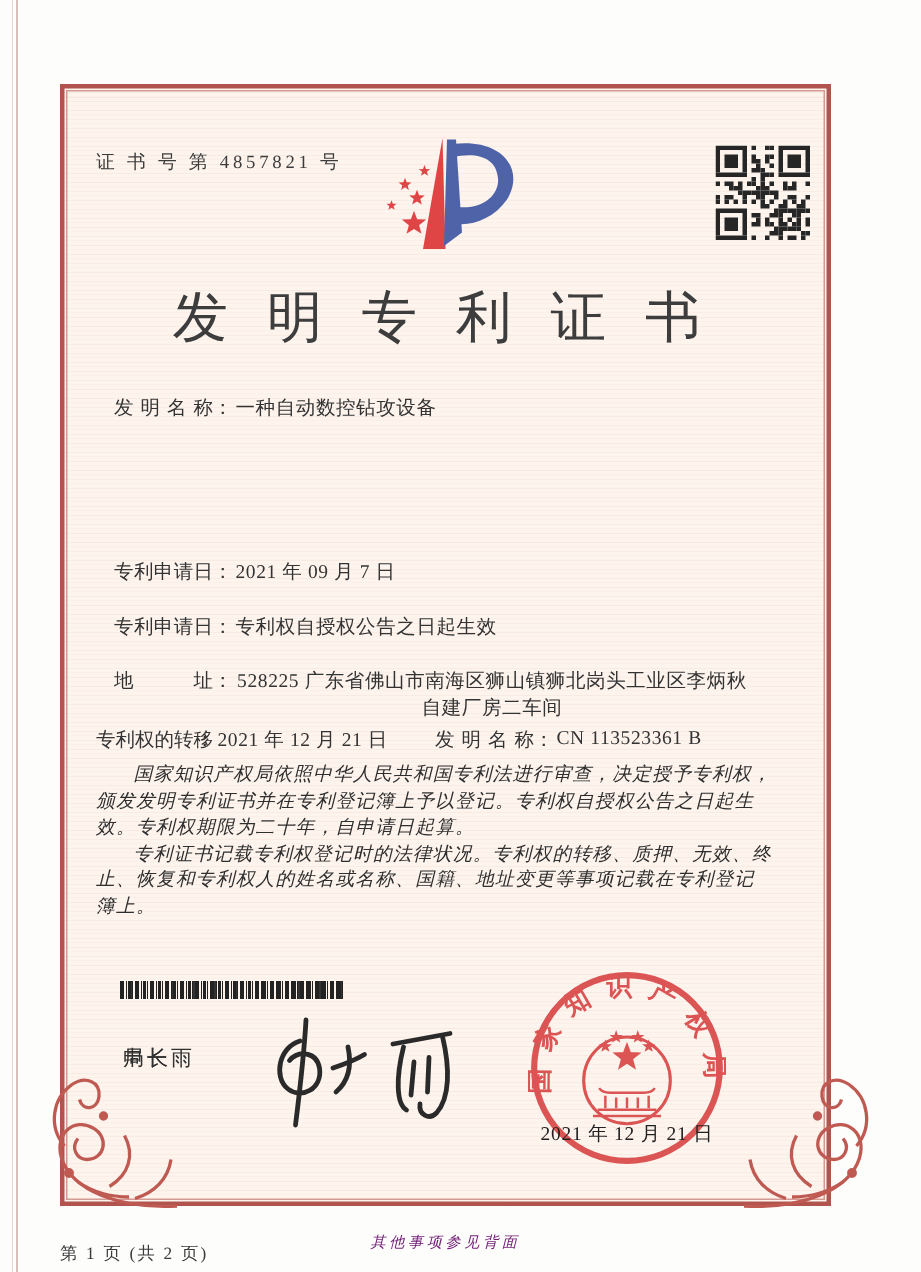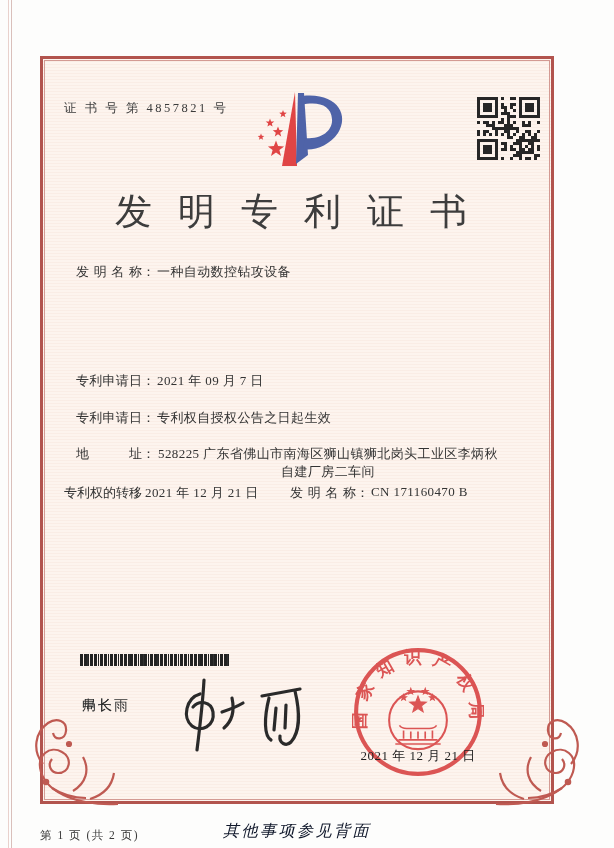--- a/index.html
+++ b/index.html
@@ -37,22 +37,22 @@
       repeating-linear-gradient(90deg,#222 0 1px,transparent 1px 2px),
       repeating-linear-gradient(90deg,#222 0 2px,transparent 2px 5px),
       repeating-linear-gradient(90deg,#333 0 1px,transparent 1px 7px);}
   .signer-title{left:82px;top:697px;font-size:14px;font-family:"Liberation Sans","DejaVu Sans",sans-serif;color:#2f2f2f;letter-spacing:2px;}
   .signer-name{left:82px;top:697px;font-size:14px;font-family:Liberation Serif, serif;color:#2f2f2f;letter-spacing:2px;}
   .sig{left:170px;top:676px;width:160px;height:80px;}
   .seal{left:352px;top:646px;width:132px;height:132px;opacity:.9;}
   .seal-date{left:352px;top:747px;width:132px;text-align:center;font-size:13px;
     letter-spacing:.5px;color:#1f1f1f;z-index:6;white-space:nowrap;}
   .page-no{left:40px;top:828px;width:514px;text-align:left;font-size:11.5px;letter-spacing:1.5px;color:#3a3a3a;}
-  .back-note{left:40px;top:821px;width:514px;text-align:center;font-size:16px;font-style:italic;
-    letter-spacing:2.5px;color:#0f172a;}
+  .back-note{left:40px;top:821px;width:514px;text-align:center;font-size:10px;font-style:italic;
+    letter-spacing:2.5px;color:#701a75;}
   .flourish{width:94px;height:114px;z-index:3;}
   .fl-left{left:28px;top:694px;}
   .fl-right{left:492px;top:694px;transform:scaleX(-1);}
 </style>
 </head>
 <body>
 
 <div class="page">
 
   <div class="abs scan-edge"></div>
@@ -229,24 +229,28 @@
   </div>
   <div class="row" style="top:409px">
     <span class="lbl">专利申请日</span><span class="col">：</span><span class="val">专利权自授权公告之日起生效</span>
   </div>
   <div class="row wrap" style="top:445px">
     <span class="lbl">地址</span><span class="col">：</span><span class="val">528225 广东省佛山市南海区狮山镇狮北岗头工业区李炳秋自建厂房二车间</span>
   </div>
   <div class="row" style="left:64px;top:484px">
     <span class="lbl">专利权的转移</span><span class="col">：</span><span class="val">2021 年 12 月 21 日</span>
     <span class="grant2">
-      <span class="lbl">发明名称</span><span class="col">：</span><span class="val">CN 171160470 B</span>
+      <span class="lbl">发明名称</span><span class="col">：</span><span class="val">CN 113523361 B</span>
     </span>
   </div>
 
+  <div class="abs bodytext">
+    <p>国家知识产权局依照中华人民共和国专利法进行审查，决定授予专利权，颁发发明专利证书并在专利登记簿上予以登记。专利权自授权公告之日起生效。专利权期限为二十年，自申请日起算。</p>
+    <p>专利证书记载专利权登记时的法律状况。专利权的转移、质押、无效、终止、恢复和专利权人的姓名或名称、国籍、地址变更等事项记载在专利登记簿上。</p>
+  </div>
 
   <div class="abs barcode"></div>
 
   <div class="abs signer-title">局长</div>
   <div class="abs signer-name">申长雨</div>
 
   <div class="abs sig">
     <svg width="160" height="80" viewBox="0 0 160 80" fill="none" stroke="#2a2a2a" stroke-width="3.2" stroke-linecap="round">
       <path d="M 30 18 C 16 22 12 42 22 50 C 31 57 45 50 43 36 C 41 25 29 24 23 31"></path>
       <path d="M 34 4 C 33 22 30 50 27 74"></path>

